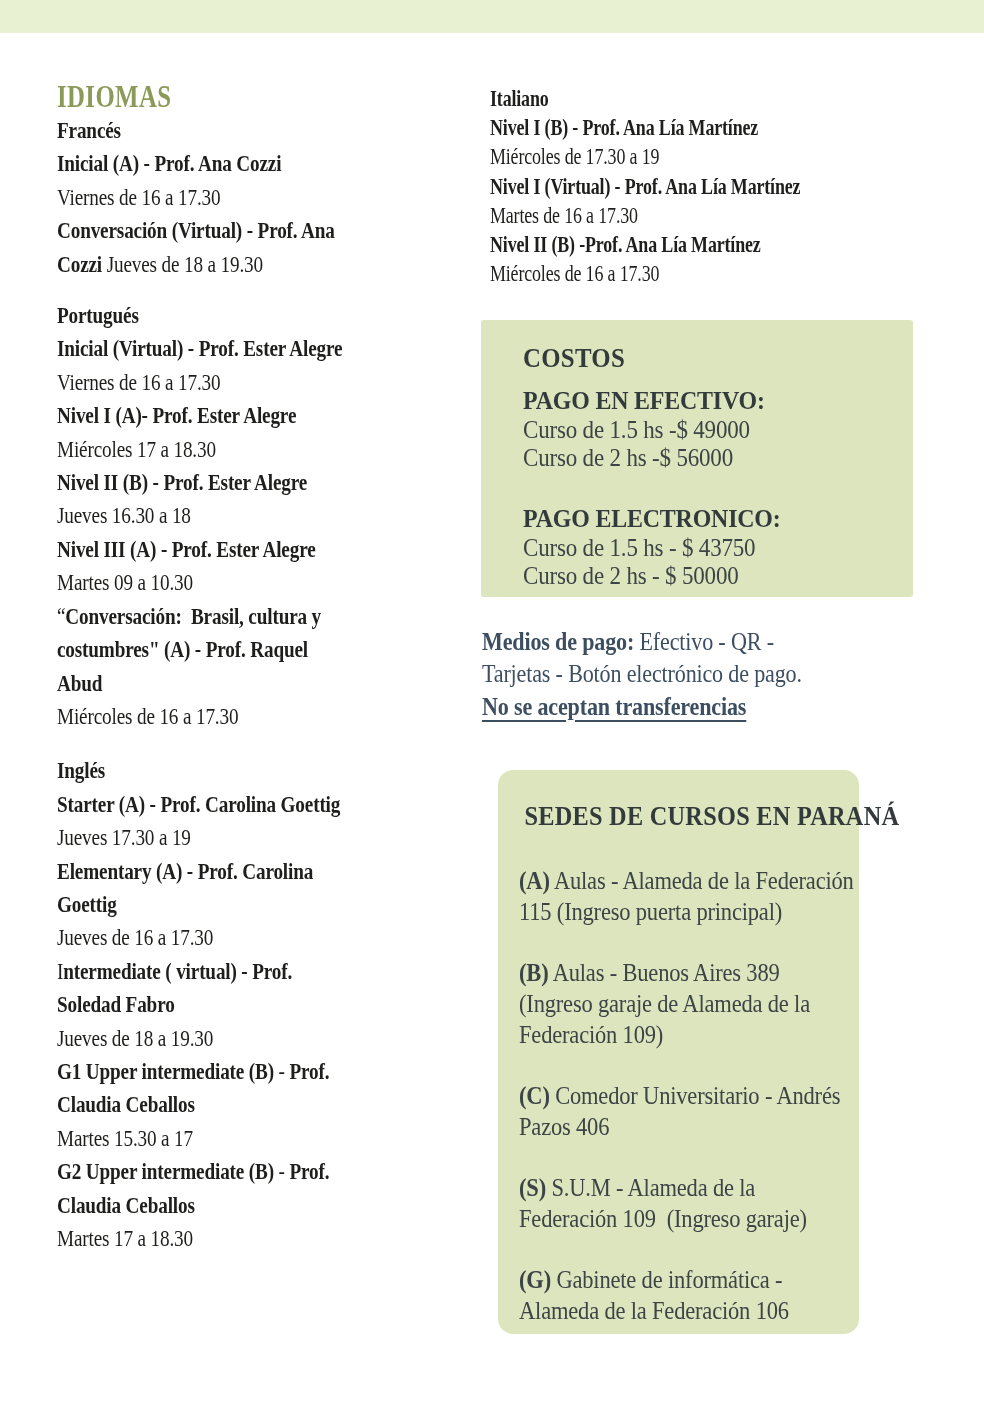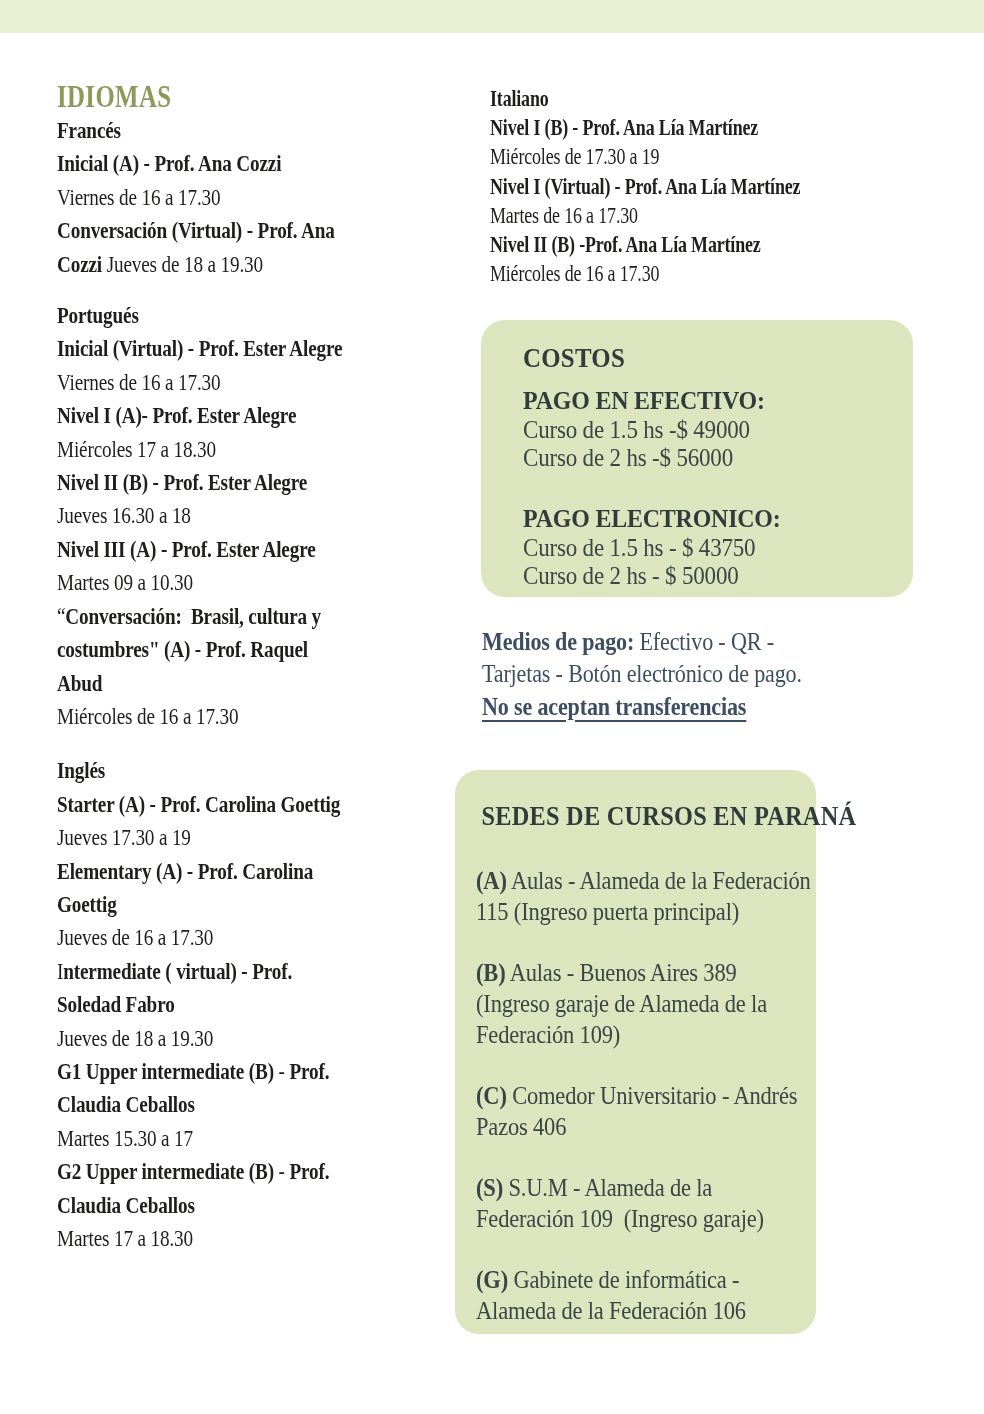--- a/index.html
+++ b/index.html
@@ -19,36 +19,36 @@
   .col-left .line{font-size:24px;line-height:33.4px;}
   .sec-portugues{margin-top:18px;}
   .sec-ingles{margin-top:21px;}
 
   
   .col-right{position:absolute;left:490px;top:84px;width:640px;transform:scaleX(0.78);transform-origin:0 0;}
   .col-right .line{font-size:23px;line-height:29.2px;}
 
   
   .costos-box{position:absolute;left:481px;top:320px;width:432px;height:277px;
-    background:var(--box,#dce5bd);border-radius:24px;color:var(--boxink,#3d4446);}
+    background:var(--box,#dce5bd);border-radius:3px;color:var(--boxink,#3d4446);}
   .costos-content{position:absolute;left:42px;top:22px;width:430px;transform:scaleX(0.92);transform-origin:0 0;}
   .box-title{font-size:27px;font-weight:bold;line-height:32px;color:var(--boxhead,#333a3b);letter-spacing:0.3px;}
   .pay-group-1{margin-top:12px;}
   .pay-group-2{margin-top:31px;}
   .pay-heading{font-size:26px;font-weight:bold;line-height:30px;color:var(--boxhead,#333a3b);}
   .pay-lines .line{font-size:25px;line-height:28.3px;}
 
   
   .medios{position:absolute;left:482px;top:626px;width:560px;transform:scaleX(0.85);transform-origin:0 0;
     color:var(--slate,#3c4e60);}
   .medios .line{font-size:26px;line-height:32.3px;}
 
   
-  .sedes-box{position:absolute;left:455px;top:770px;width:361px;height:564px;
-    background:var(--box,#dce5bd);border-radius:24px;color:var(--boxink,#3d4446);}
+  .sedes-box{position:absolute;left:498px;top:770px;width:361px;height:564px;
+    background:var(--box,#dce5bd);border-radius:15px;color:var(--boxink,#3d4446);}
   .sedes-content{position:absolute;left:21px;top:30px;width:450px;transform:scaleX(0.9);transform-origin:0 0;}
   .sedes-title{margin-left:6px;font-size:27px;font-weight:bold;line-height:32px;color:var(--boxhead,#2c3334);margin-bottom:33px;letter-spacing:0.3px;}
   .sede-entry{margin-bottom:30px;}
   .sede-entry .line{font-size:25px;line-height:31px;}
 </style>
 </head>
 <body>
 
 <div class="page">
   <div class="top-bar"></div>

